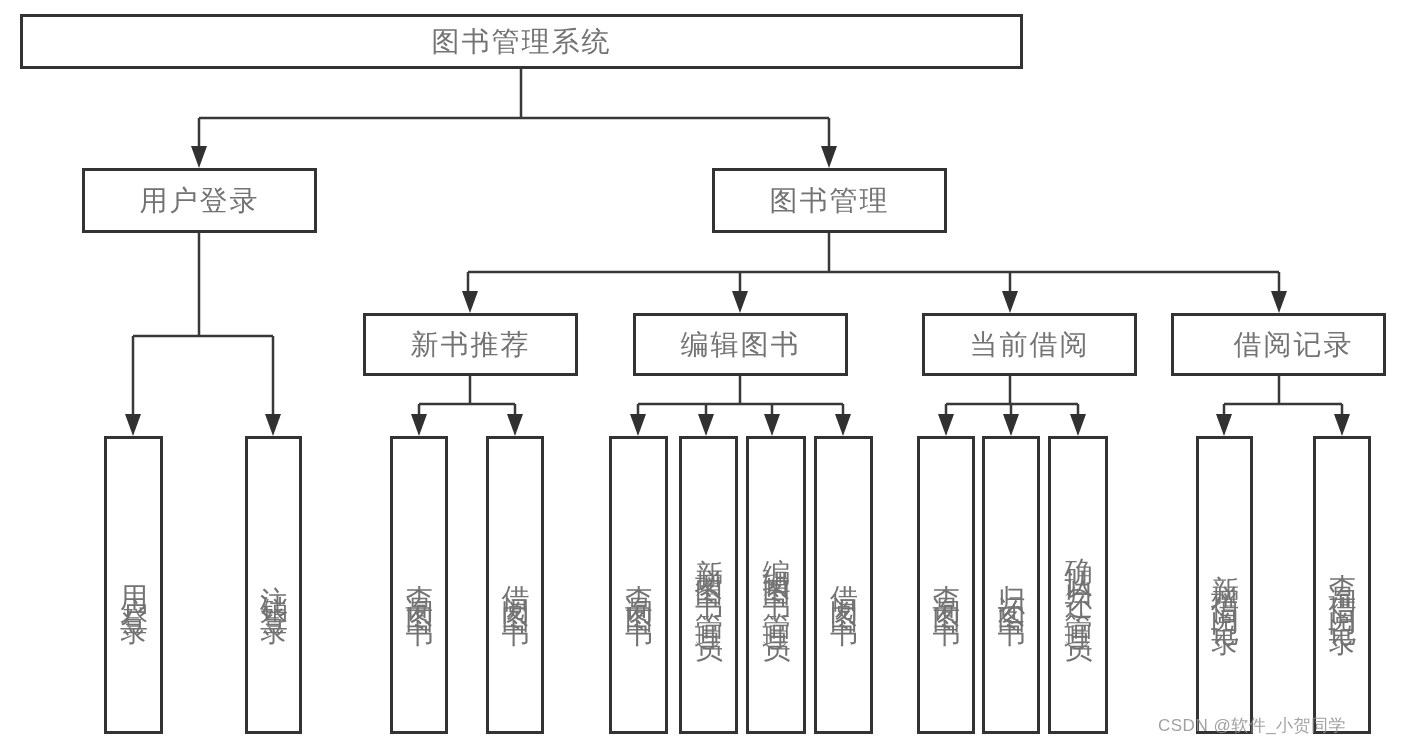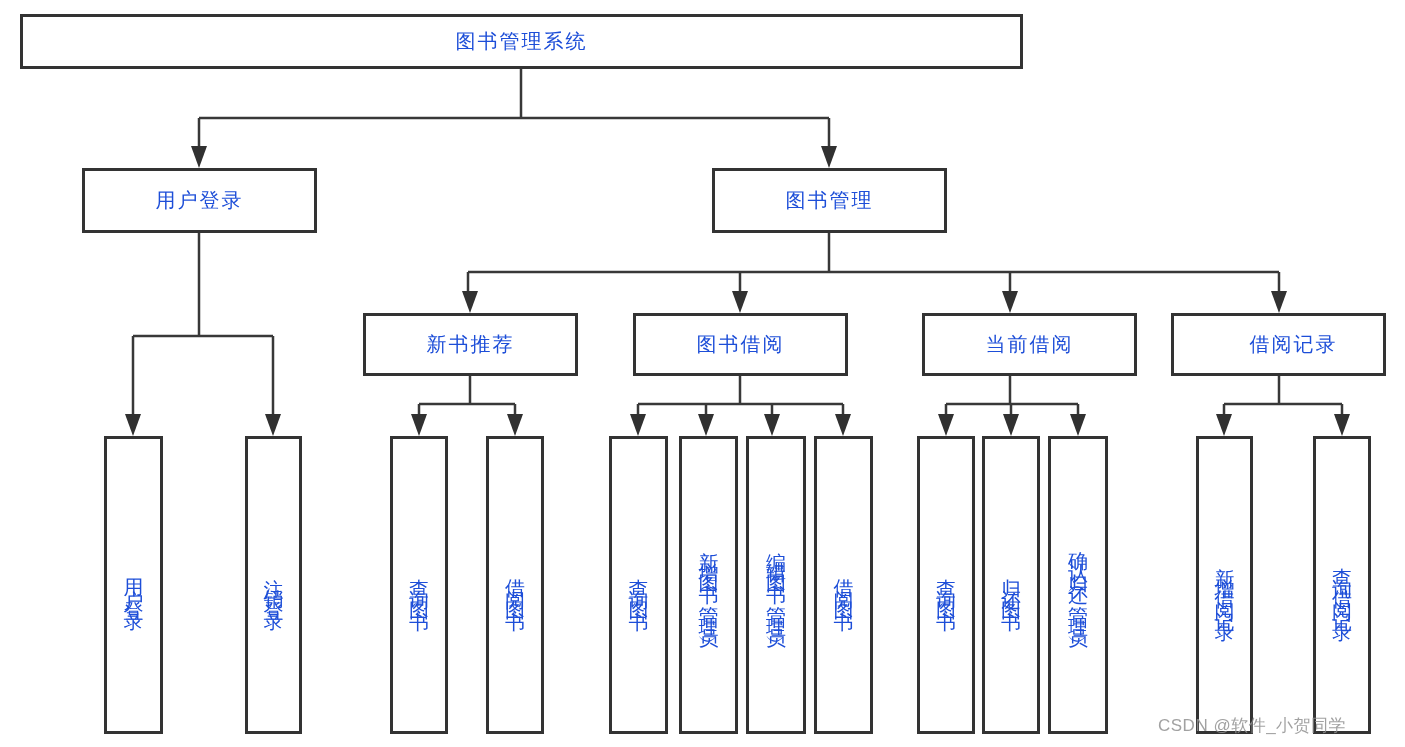--- a/index.html
+++ b/index.html
@@ -6,21 +6,21 @@
   .canvas{
     position:relative;width:1405px;height:747px;background:#ffffff;
     font-family:"Liberation Sans",sans-serif;overflow:hidden;
   }
   .wires{position:absolute;left:0;top:0;z-index:1;}
   .wires path{fill:none;stroke:#383838;stroke-width:2.5;}
   .wires polygon{fill:#313131;stroke:none;}
   .node{
     position:absolute;box-sizing:border-box;background:#ffffff;
     border:3px solid #333333;display:flex;align-items:center;justify-content:center;
-    color:#1d4ed8;font-size:20px;z-index:2;white-space:nowrap;
+    color:#737373;font-size:28px;z-index:2;white-space:nowrap;
   }
   .node .h-label{letter-spacing:2px;}
   .leaf .v-label{
     writing-mode:vertical-rl;text-orientation:mixed;
     letter-spacing:11px;line-height:1.15;white-space:nowrap;
   }
   .watermark{
     position:absolute;left:1158px;top:714px;z-index:5;
     font-size:17px;color:rgba(145,145,145,0.85);letter-spacing:0.5px;white-space:nowrap;
   }
@@ -74,21 +74,21 @@
     <span class="h-label">用户登录</span>
   </div>
   <div class="node" style="left:712px;top:168px;width:235px;height:65px;">
     <span class="h-label">图书管理</span>
   </div>
 
   <div class="node" style="left:363px;top:313px;width:215px;height:63px;">
     <span class="h-label">新书推荐</span>
   </div>
   <div class="node" style="left:633px;top:313px;width:215px;height:63px;">
-    <span class="h-label">图书借阅</span>
+    <span class="h-label">编辑图书</span>
   </div>
   <div class="node" style="left:902px;top:313px;width:215px;height:63px;margin-left:20px;">
     <span class="h-label">当前借阅</span>
   </div>
   <div class="node" style="left:1171px;top:313px;width:215px;height:63px;padding-left:30px;">
     <span class="h-label">借阅记录</span>
   </div>
 
   <div class="node leaf" style="left:104px;top:436px;width:59px;height:298px;">
     <span class="v-label">用户登录</span>

